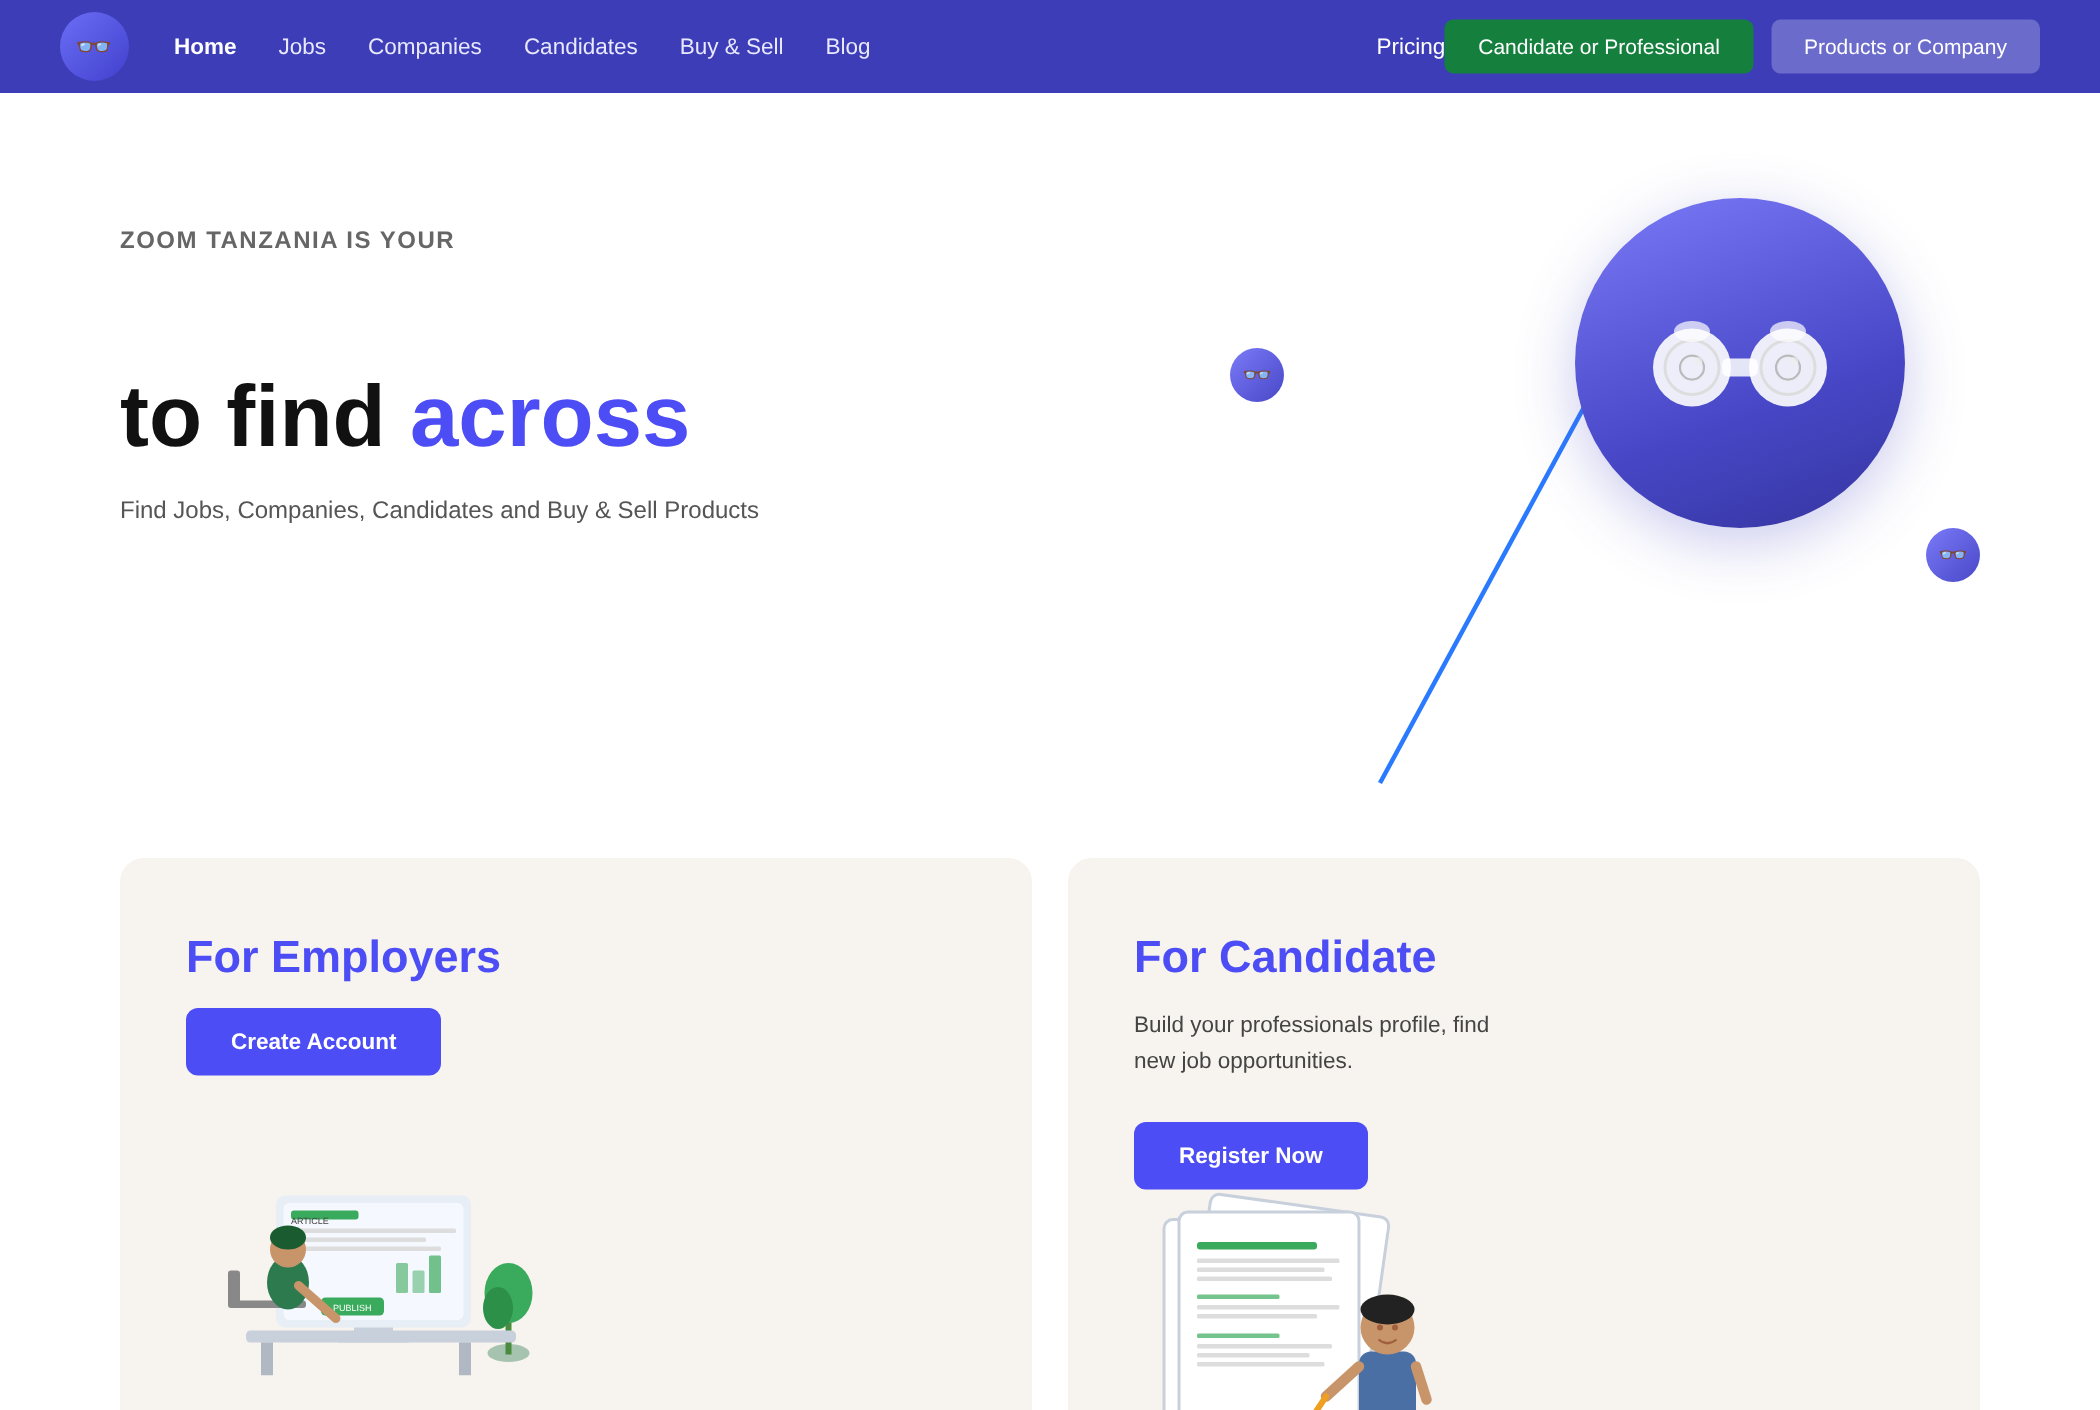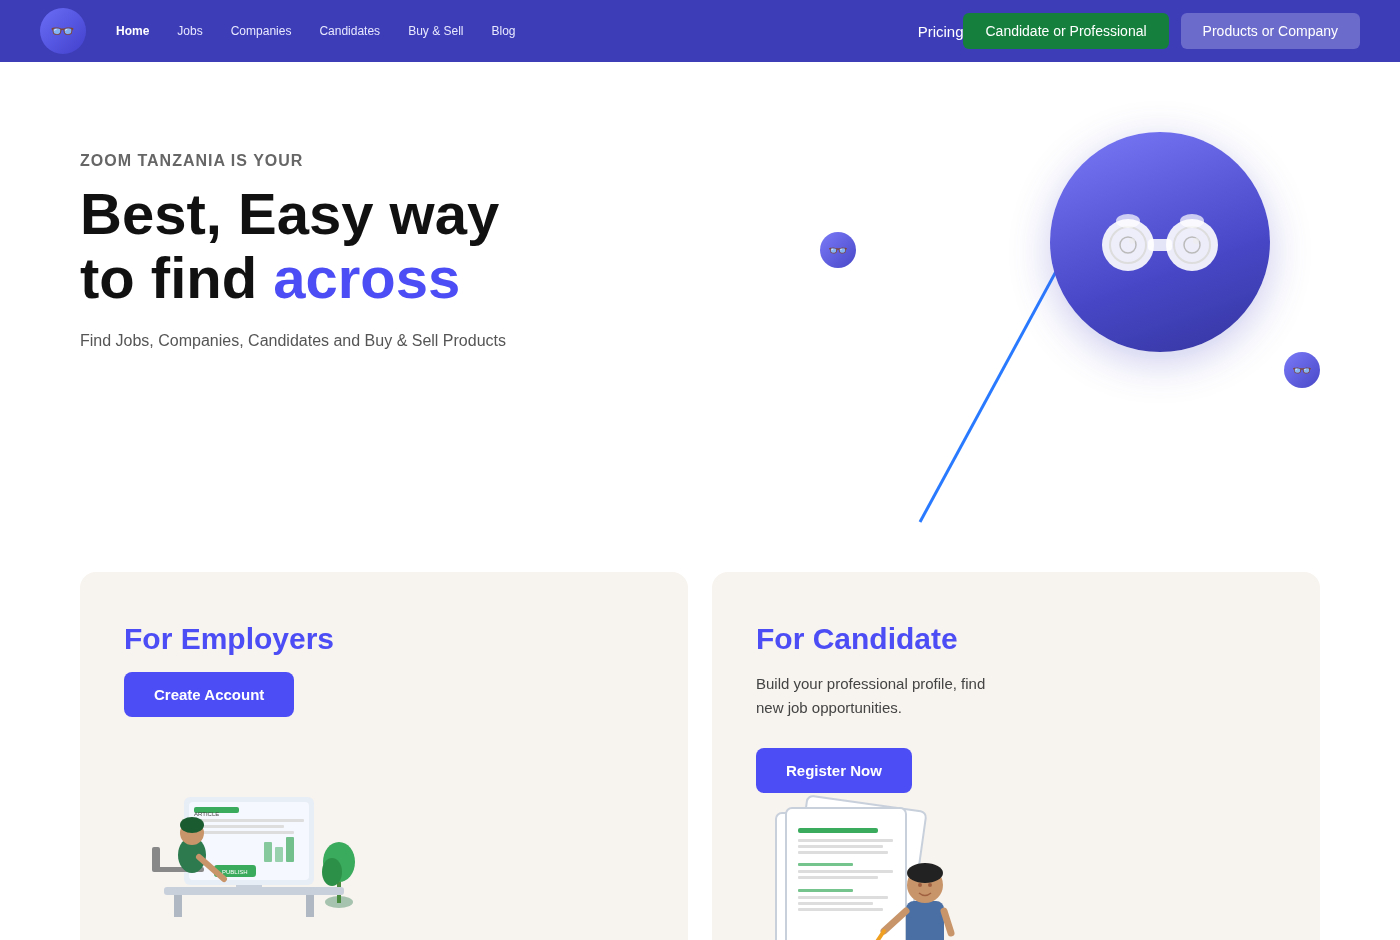--- a/index.html
+++ b/index.html
@@ -31,21 +31,21 @@
     }
     .nav-links {
       display: flex;
       align-items: center;
       gap: 28px;
       flex: 1;
     }
     .nav-link {
       color: #e8e8ff;
       text-decoration: none;
-      font-size: 12px;
+      font-size: 15px;
       font-weight: 400;
       cursor: pointer;
     }
     .nav-link.active { color: #fff; font-weight: 600; }
     .nav-pricing {
       color: #fff;
       font-size: 15px;
       font-weight: 500;
       cursor: pointer;
       margin-left: 10px;
@@ -261,21 +261,21 @@
   <div class="nav-buttons">
     <button class="btn-nav-primary">Candidate or Professional</button>
     <button class="btn-nav-secondary">Products or Company</button>
   </div>
 </nav>
 
 <section class="hero">
   <div class="hero-text">
     <p class="hero-subtitle">ZOOM TANZANIA IS YOUR</p>
     <h1 class="hero-title">
-      <span>Best, Easy way</span><br>
+      <br>
       <span>to find </span><span class="accent">across</span>
     </h1>
     <p class="hero-desc">Find Jobs, Companies, Candidates and Buy &amp; Sell Products</p>
   </div>
 
   <div class="hero-visual">
 
     <div class="float-icon float-icon-1">
       <span>👓</span>
     </div>
@@ -364,21 +364,21 @@
 
         <ellipse cx="68" cy="108" rx="12" ry="8" fill="#1a5c30"></ellipse>
 
         <line x1="75" y1="140" x2="100" y2="162" stroke="#c8956a" stroke-width="6" stroke-linecap="round"></line>
       </svg>
     </div>
   </div>
 
   <div class="card">
     <h2 class="card-title">For Candidate</h2>
-    <p class="card-desc">Build your professional profile, find new job opportunities.</p>
+    <p class="card-desc">Build your professionals profile, find new job opportunities.</p>
     <button class="card-btn">Register Now</button>
 
     <div class="card-illustration candidate-illus">
       <svg class="illus-svg" viewBox="0 0 220 200" xmlns="http://www.w3.org/2000/svg">
 
         <rect x="20" y="20" width="120" height="155" rx="6" fill="white" stroke="#c8d0dc" stroke-width="2"></rect>
 
         <rect x="30" y="40" width="80" height="4" rx="2" fill="#3aaa5c"></rect>
         <rect x="30" y="50" width="100" height="3" rx="1" fill="#ddd"></rect>
         <rect x="30" y="56" width="90" height="3" rx="1" fill="#ddd"></rect>

